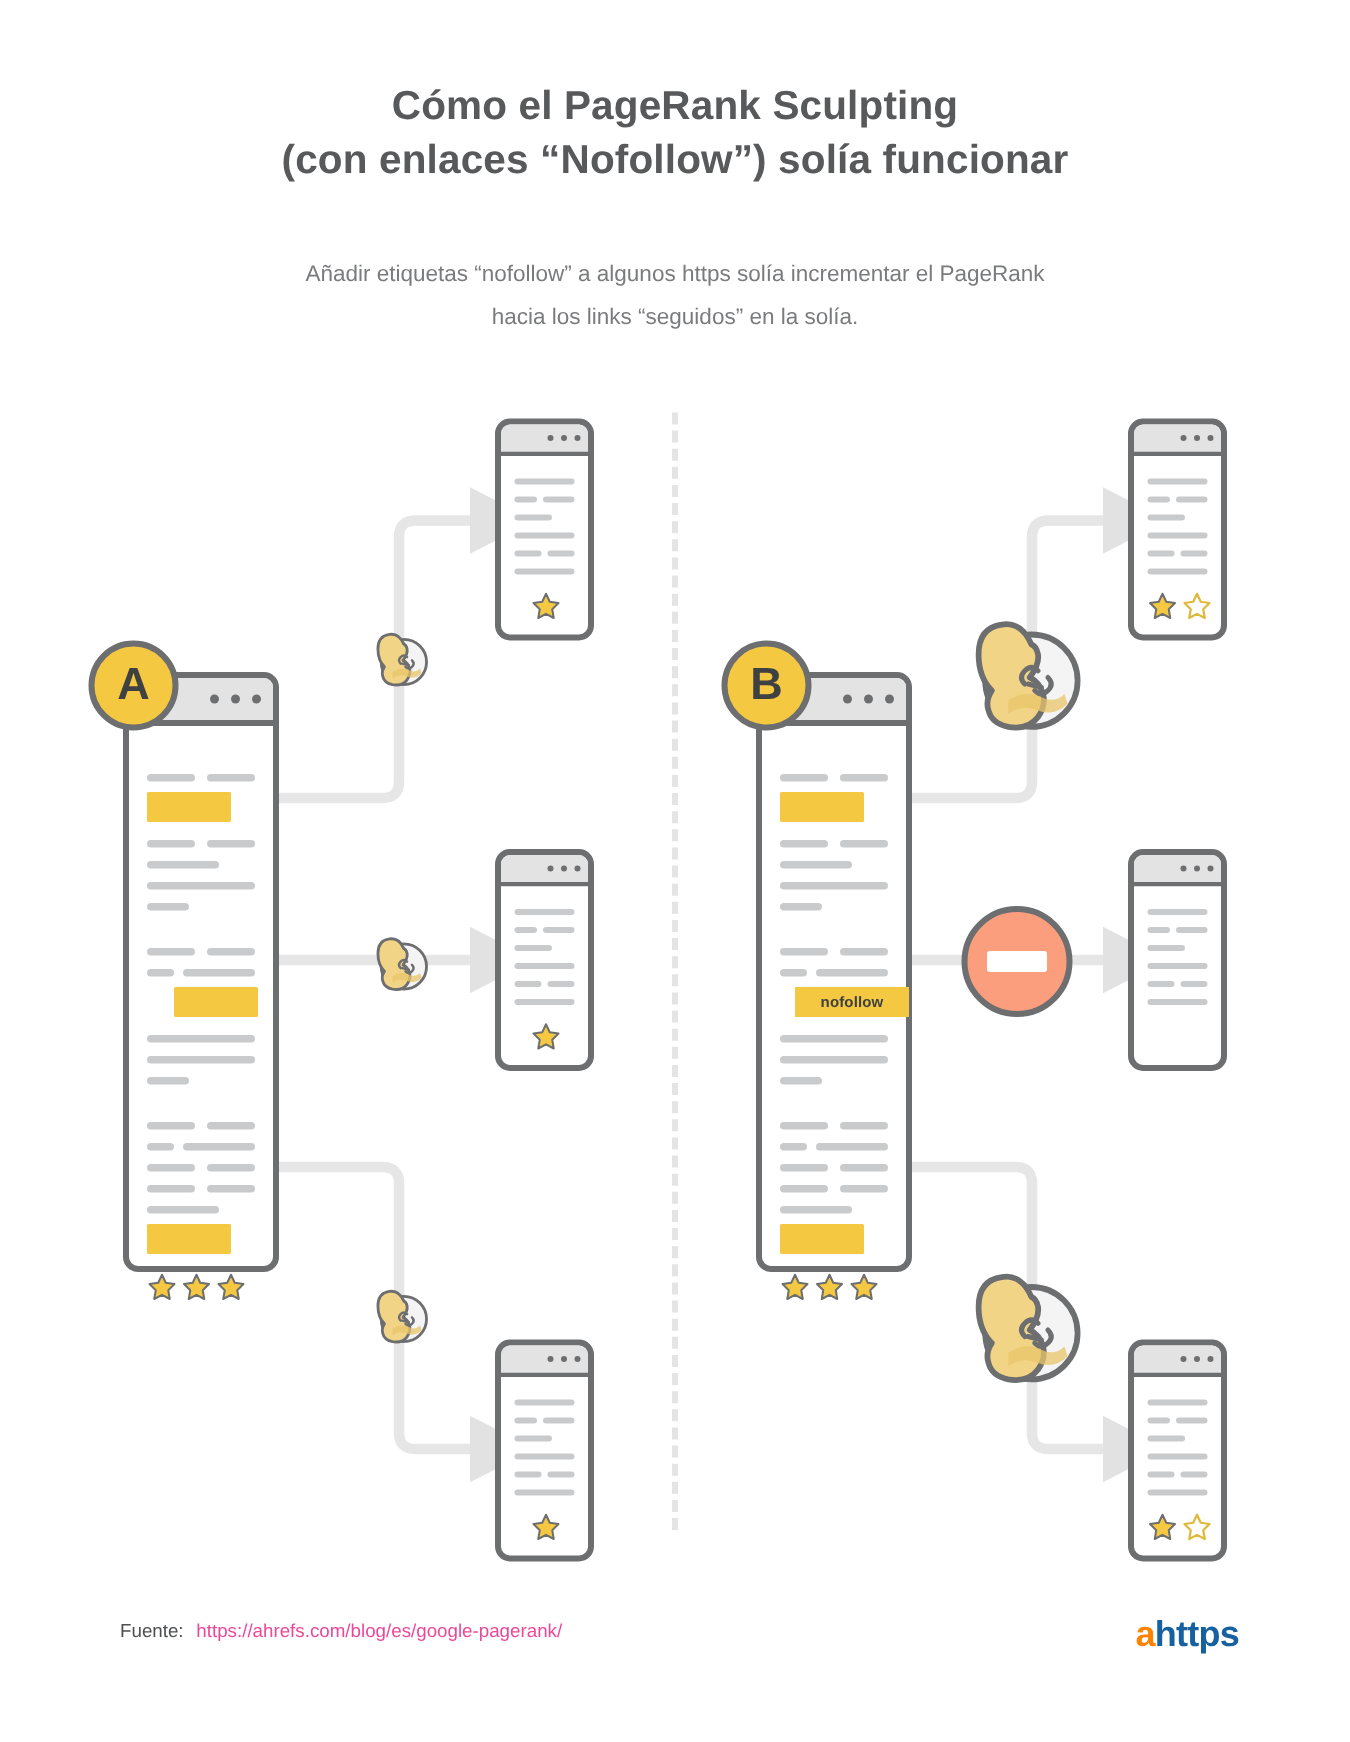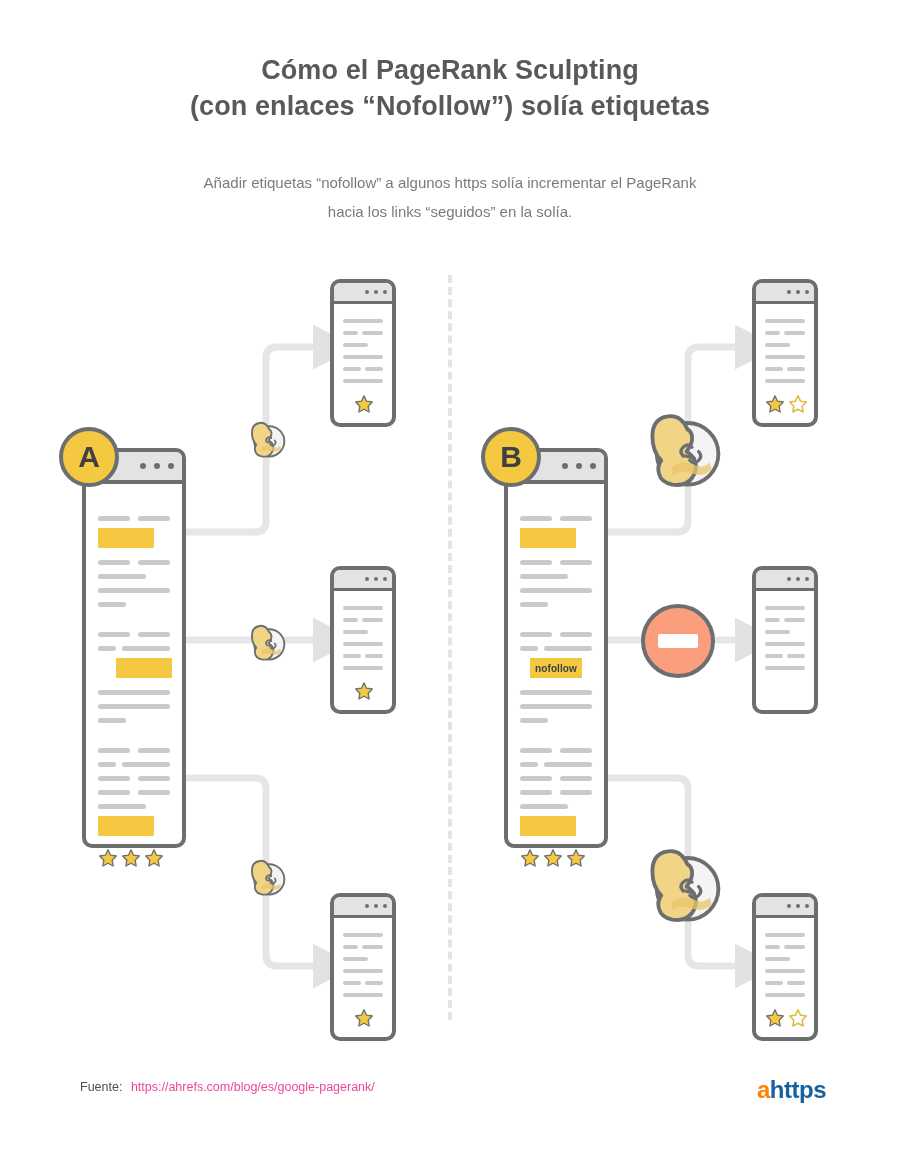--- a/index.html
+++ b/index.html
@@ -102,21 +102,21 @@
   .logo .a{color:#ff8200;}
   .logo .rest{color:#1761a0;}
 </style>
 </head>
 <body>
 
 <div class="stage">
 
   <div class="title">
     <div>Cómo el PageRank Sculpting</div>
-    <div>(con enlaces “Nofollow”) solía etiquetas</div>
+    <div>(con enlaces “Nofollow”) solía funcionar</div>
   </div>
   <div class="subtitle">
     <div>Añadir etiquetas “nofollow” a algunos https solía incrementar el PageRank</div>
     <div>hacia los links “seguidos” en la solía.</div>
   </div>
 
   <div class="divider"></div>
 
   <svg class="wires" viewBox="0 0 900 1161">
     <defs>
@@ -207,21 +207,21 @@
       <div class="ln" style="left:12px;top:80px;width:32px;"></div>
       <div class="ln" style="left:52px;top:80px;width:32px;"></div>
       <div class="ln" style="left:12px;top:94px;width:48px;"></div>
       <div class="ln" style="left:12px;top:108px;width:72px;"></div>
       <div class="ln" style="left:12px;top:122px;width:28px;"></div>
 
       <div class="ln" style="left:12px;top:152px;width:32px;"></div>
       <div class="ln" style="left:52px;top:152px;width:32px;"></div>
       <div class="ln" style="left:12px;top:166px;width:18px;"></div>
       <div class="ln" style="left:36px;top:166px;width:48px;"></div>
-      <div class="nofollow" style="left:22px;top:178px;width:52px;">nofollow</div>
+      <div class="nofollow" style="left:22px;top:178px;width:76px;">nofollow</div>
       <div class="ln" style="left:12px;top:210px;width:72px;"></div>
       <div class="ln" style="left:12px;top:224px;width:72px;"></div>
       <div class="ln" style="left:12px;top:238px;width:28px;"></div>
 
       <div class="ln" style="left:12px;top:268px;width:32px;"></div>
       <div class="ln" style="left:52px;top:268px;width:32px;"></div>
       <div class="ln" style="left:12px;top:282px;width:18px;"></div>
       <div class="ln" style="left:36px;top:282px;width:48px;"></div>
       <div class="ln" style="left:12px;top:296px;width:32px;"></div>
       <div class="ln" style="left:52px;top:296px;width:32px;"></div>

